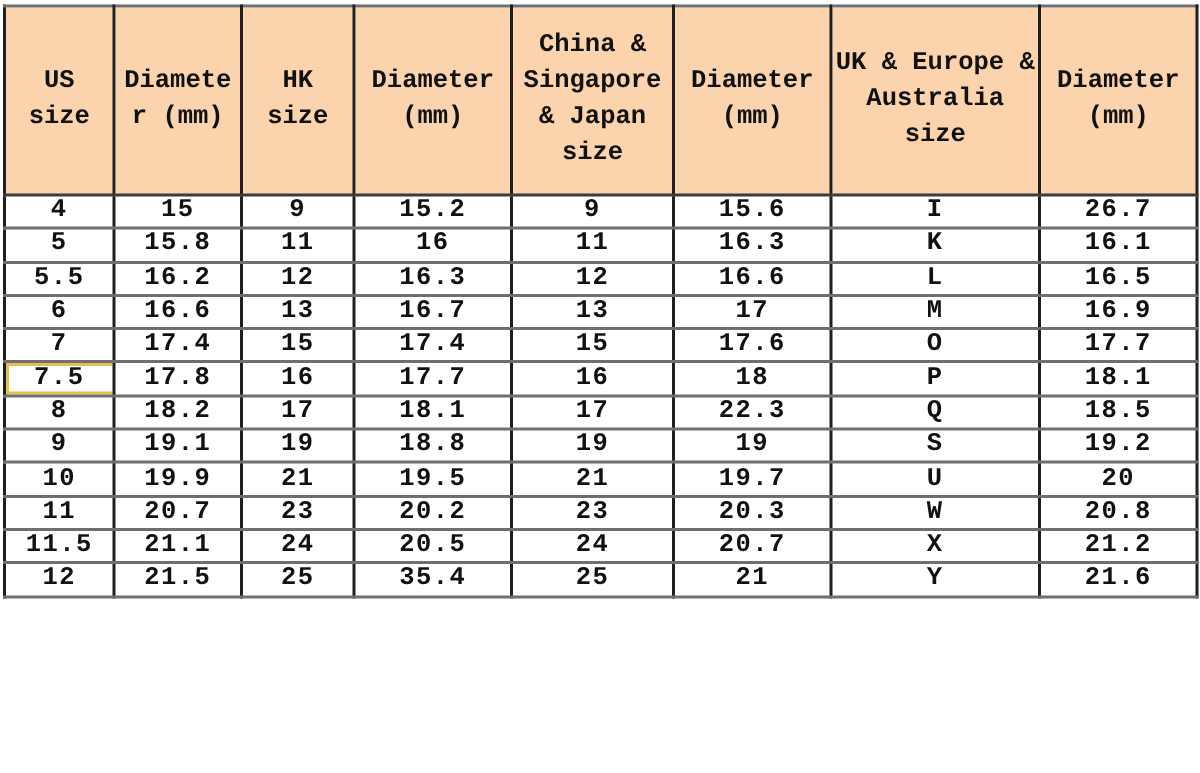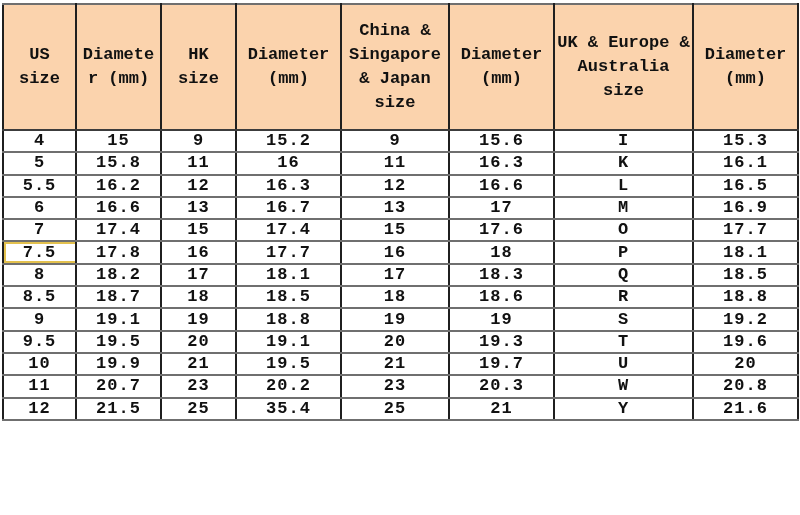--- a/index.html
+++ b/index.html
@@ -92,21 +92,21 @@
     </thead>
     <tbody id="body-rows">
         <tr>
           <td>4</td>
           <td>15</td>
           <td>9</td>
           <td>15.2</td>
           <td>9</td>
           <td>15.6</td>
           <td>I</td>
-          <td>15.3</td>
+          <td>26.7</td>
         </tr>
         <tr>
           <td>5</td>
           <td>15.8</td>
           <td>11</td>
           <td>16</td>
           <td>11</td>
           <td>16.3</td>
           <td>K</td>
           <td>16.1</td>
@@ -150,75 +150,65 @@
           <td>18</td>
           <td>P</td>
           <td class="cell-black-right">18.1</td>
         </tr>
         <tr>
           <td>8</td>
           <td>18.2</td>
           <td>17</td>
           <td>18.1</td>
           <td>17</td>
-          <td>18.3</td>
+          <td>22.3</td>
           <td>Q</td>
           <td>18.5</td>
-        </tr>
-        <tr>
-          <td>8.5</td>
-          <td>18.7</td>
-          <td>18</td>
-          <td>18.5</td>
-          <td>18</td>
-          <td>18.6</td>
-          <td>R</td>
-          <td>18.8</td>
         </tr>
         <tr>
           <td>9</td>
           <td>19.1</td>
           <td>19</td>
           <td>18.8</td>
           <td>19</td>
           <td>19</td>
           <td>S</td>
           <td>19.2</td>
         </tr>
         <tr>
-          <td>9.5</td>
-          <td>19.5</td>
-          <td>20</td>
-          <td>19.1</td>
-          <td>20</td>
-          <td>19.3</td>
-          <td>T</td>
-          <td>19.6</td>
-        </tr>
-        <tr>
           <td>10</td>
           <td>19.9</td>
           <td>21</td>
           <td>19.5</td>
           <td>21</td>
           <td>19.7</td>
           <td>U</td>
           <td>20</td>
         </tr>
         <tr>
           <td>11</td>
           <td>20.7</td>
           <td>23</td>
           <td>20.2</td>
           <td>23</td>
           <td>20.3</td>
           <td>W</td>
           <td>20.8</td>
         </tr>
         <tr>
+          <td>11.5</td>
+          <td>21.1</td>
+          <td>24</td>
+          <td>20.5</td>
+          <td>24</td>
+          <td>20.7</td>
+          <td>X</td>
+          <td>21.2</td>
+        </tr>
+        <tr>
           <td>12</td>
           <td>21.5</td>
           <td>25</td>
           <td>35.4</td>
           <td>25</td>
           <td>21</td>
           <td>Y</td>
           <td>21.6</td>
         </tr>
       </tbody>

